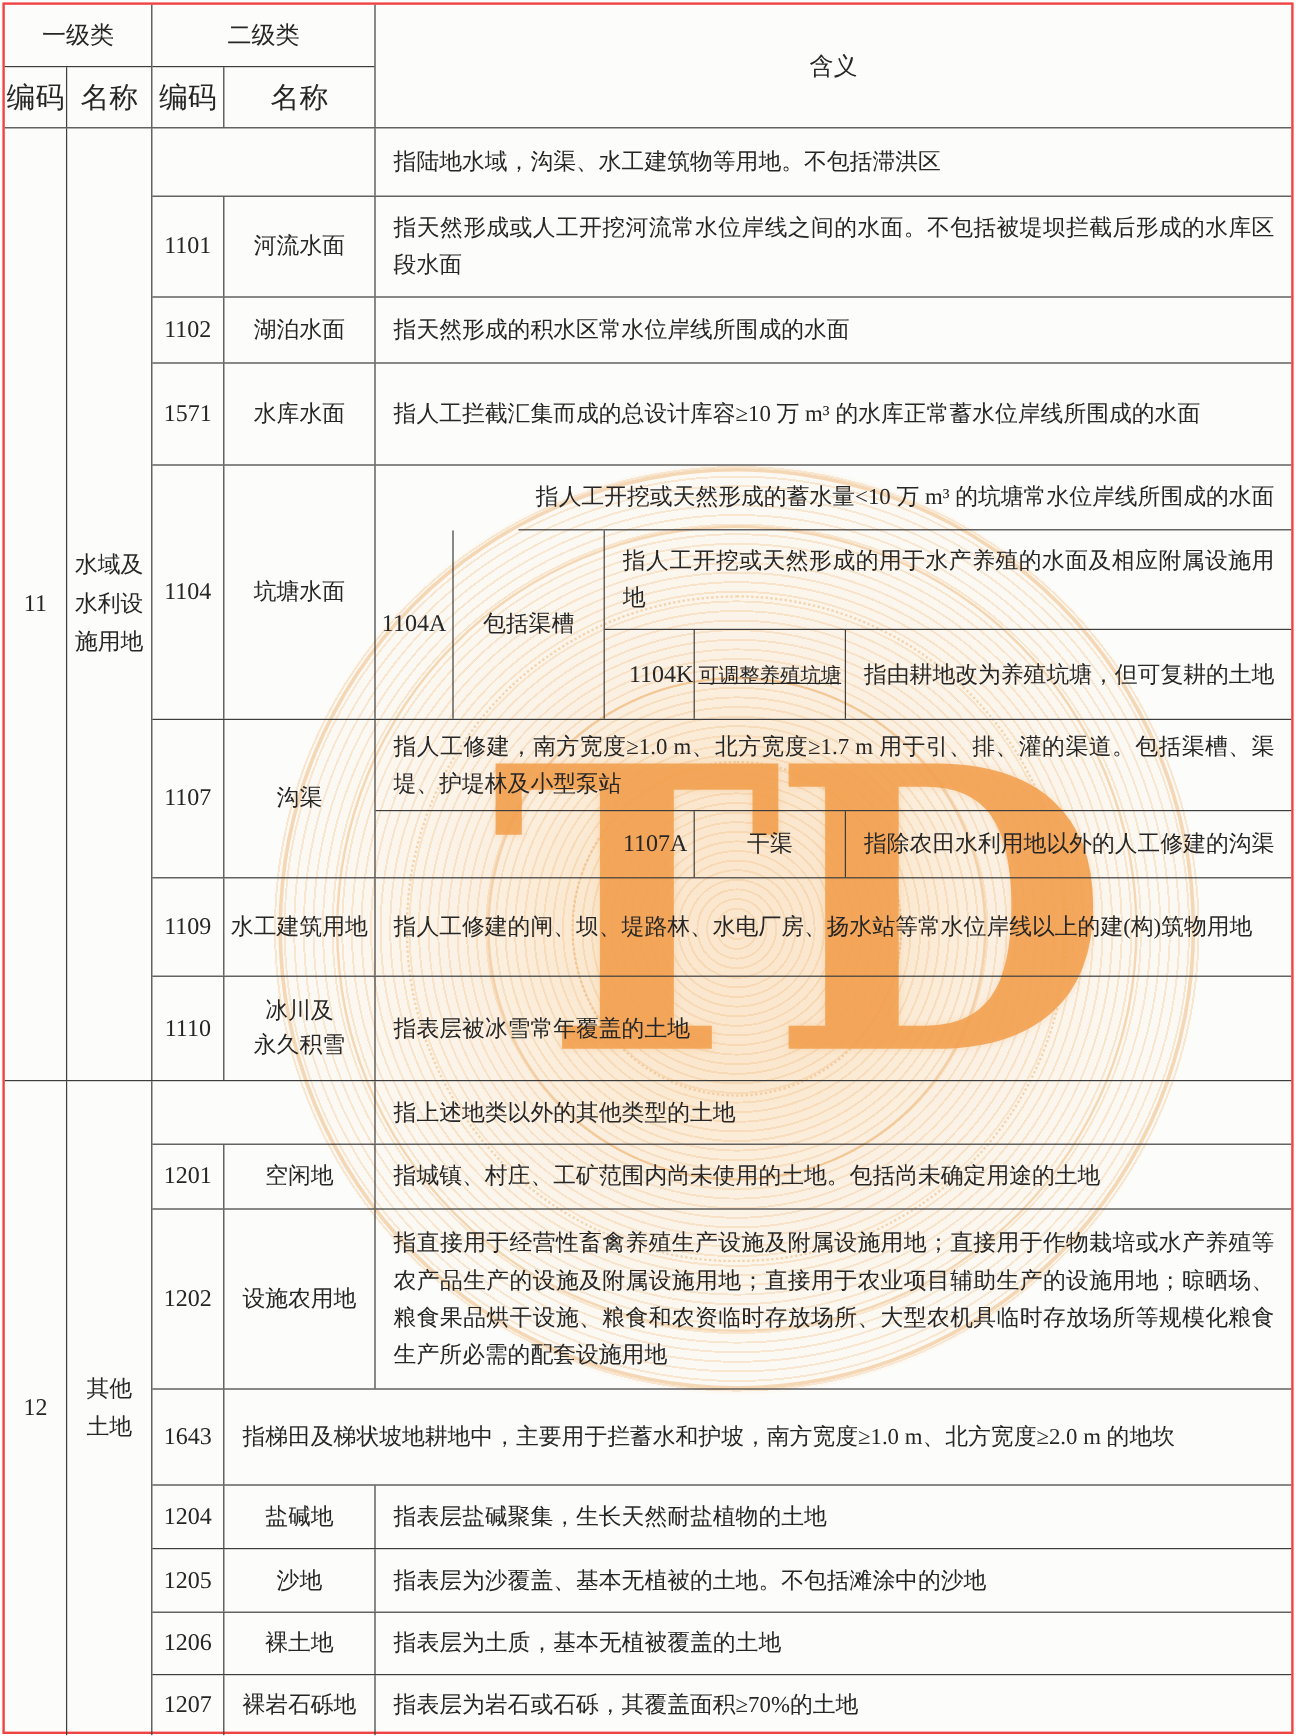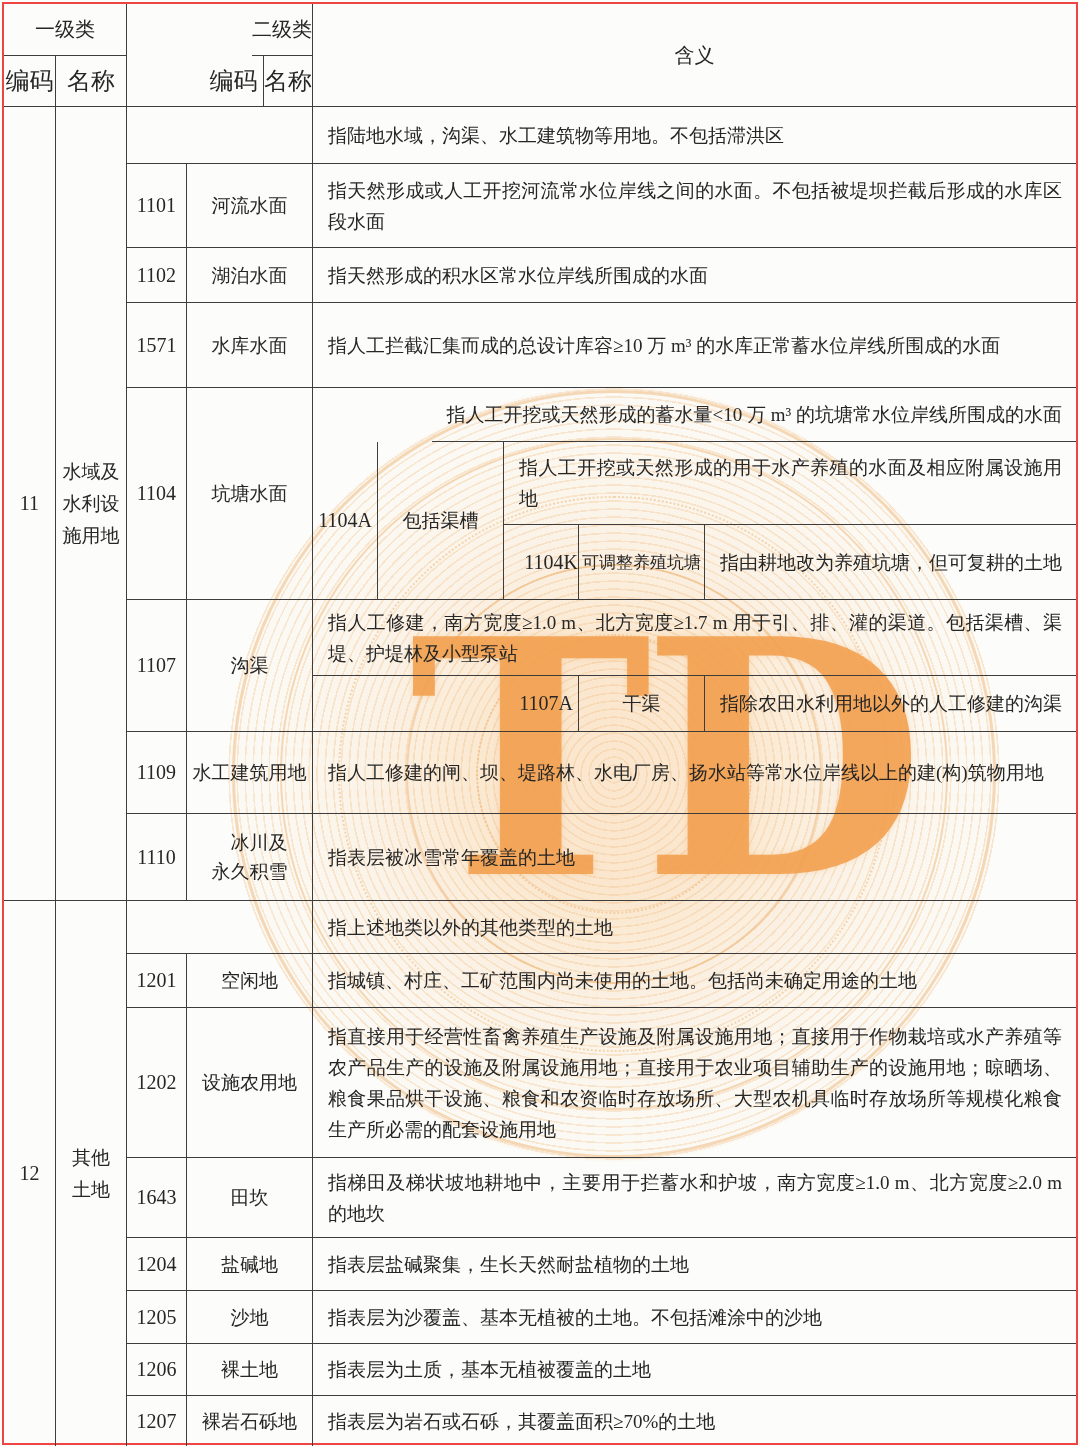--- a/index.html
+++ b/index.html
@@ -55,45 +55,45 @@
     font-size:19px;line-height:31px;
     text-align:justify;
   }
   .code-cell{font-size:20px;}
   .name-cell{font-size:19px;line-height:29px;white-space:pre-line;padding:0 2px;}
 
   
   .thead{display:flex;flex:0 0 103px;}
   .th-group{display:flex;flex-direction:column;}
   .w-l1{width:123px;}
-  .w-l2{width:186px;align-items:flex-end;}
+  .w-l2{width:186px;}
   .th-top{flex:0 0 52px;display:flex;align-items:center;justify-content:center;font-size:20px;}
   .th-sub{flex:1;display:flex;}
   .th-sub .cell{font-size:24px;}
   .th-meaning{flex:1;display:flex;align-items:center;justify-content:center;font-size:20px;}
 
   
   .section{display:flex;}
   .sec-code{width:52px;font-size:20px;}
   .sec-name{width:71px;font-size:19px;line-height:32px;white-space:pre-line;}
   .sec-rows{flex:1;display:flex;flex-direction:column;}
   .trow{display:flex;}
   .w-code{width:60px;}
-  .w-name{width:126px;text-align:right;}
+  .w-name{width:126px;}
   .w-spacer{width:186px;}
   .grow{flex:1;}
 
   
   .group{flex:1;display:flex;flex-direction:column;align-items:flex-end;}
   .g-meaning{display:flex;align-items:center;padding:6px 14px 6px 15px;font-size:19px;line-height:31px;text-align:justify;}
   .g-nested{flex:1;display:flex;}
   .wn-code{width:65px;}
   .wn-name{width:126px;}
   .wn2-code{width:55px;}
-  .wn2-name{width:126px;font-size:17px;}
+  .wn2-name{width:126px;font-size:17px;text-decoration:underline;}
 </style>
 </head>
 <body>
 
 <div class="watermark">
   <div class="ring r1"></div>
   <div class="ring r2"></div>
   <div class="ring r3"></div>
   <div class="ring r4"></div>
   <div class="ring r5"></div>
@@ -217,21 +217,20 @@
       </div>
 
       <div class="trow bb" style="min-height:150px">
         <div class="cell w-code br code-cell">1202</div>
         <div class="cell w-name br name-cell">设施农用地</div>
         <div class="meaning">指直接用于经营性畜禽养殖生产设施及附属设施用地；直接用于作物栽培或水产养殖等农产品生产的设施及附属设施用地；直接用于农业项目辅助生产的设施用地；晾晒场、粮食果品烘干设施、粮食和农资临时存放场所、大型农机具临时存放场所等规模化粮食生产所必需的配套设施用地</div>
       </div>
 
       <div class="trow bb" style="min-height:80px">
         <div class="cell w-code br code-cell">1643</div>
-        <div class="cell w-name br name-cell">田坎</div>
         <div class="meaning">指梯田及梯状坡地耕地中，主要用于拦蓄水和护坡，南方宽度≥1.0 m、北方宽度≥2.0 m 的地坎</div>
       </div>
 
       <div class="trow bb" style="min-height:53px">
         <div class="cell w-code br code-cell">1204</div>
         <div class="cell w-name br name-cell">盐碱地</div>
         <div class="meaning">指表层盐碱聚集，生长天然耐盐植物的土地</div>
       </div>
 
       <div class="trow bb" style="min-height:53px">

